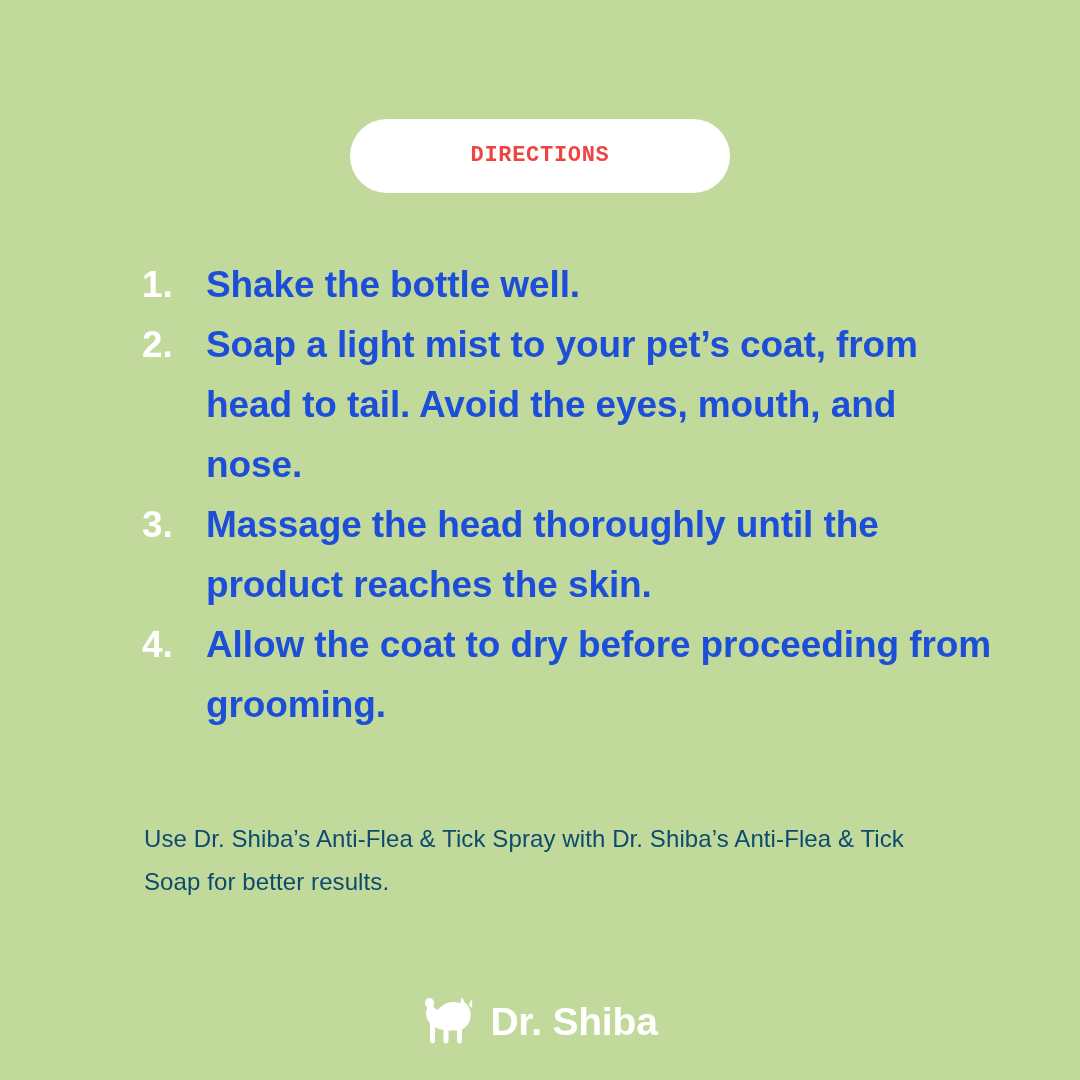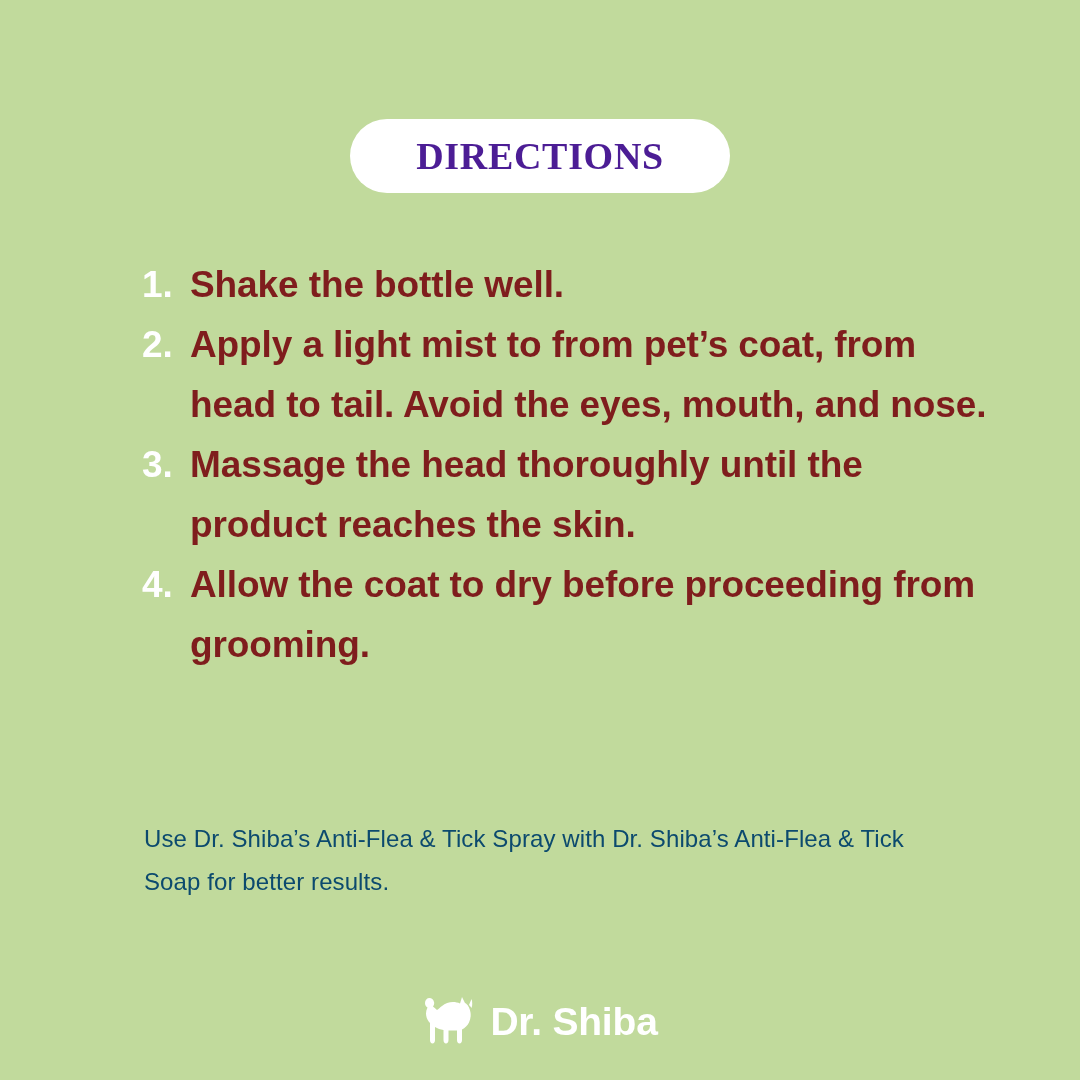--- a/index.html
+++ b/index.html
@@ -31,26 +31,26 @@
     width: 380px;
     height: 74px;
     background: #ffffff;
     border-radius: 37px;
     display: flex;
     align-items: center;
     justify-content: center;
     box-sizing: border-box;
   }
   .heading-pill-label {
-    color: #4c1d95;
-    font-size: 38px;
+    color: #ef4444;
+    font-size: 22px;
     font-weight: 700;
     letter-spacing: 0.7px;
     line-height: 1;
-    font-family: Liberation Serif, serif;
+    font-family: Liberation Mono, monospace;
     white-space: nowrap;
   }
 
   
   .steps {
     position: absolute;
     left: 142px;
     top: 255px;
     width: 860px;
   }
@@ -63,26 +63,27 @@
     flex: 0 0 auto;
     width: 48px;
     color: #ffffff;
     font-size: 37px;
     font-weight: 700;
     line-height: 60px;
     font-family: "Liberation Sans", sans-serif;
   }
   .step-text {
     flex: 1 1 auto;
-    color: #7f1d1d;
+    color: #1d4ed8;
     font-size: 37px;
     font-weight: 700;
     line-height: 60px;
     font-family: "Liberation Sans", sans-serif;
     letter-spacing: -0.1px;
+    margin-left: 16px;
   }
 
   
   .footnote {
     position: absolute;
     left: 144px;
     top: 793px;
     width: 760px;
     color: #0c4a6e;
     font-size: 24px;
@@ -130,21 +131,21 @@
 
   <ol class="steps" style="list-style:none;margin:0;padding:0;">
 
     <li class="step">
       <span class="step-number">1.</span>
       <span class="step-text">Shake the bottle well.</span>
     </li>
 
     <li class="step">
       <span class="step-number">2.</span>
-      <span class="step-text">Apply a light mist to from pet’s coat, from head to tail. Avoid the eyes, mouth, and nose.</span>
+      <span class="step-text">Soap a light mist to your pet’s coat, from head to tail. Avoid the eyes, mouth, and nose.</span>
     </li>
 
     <li class="step">
       <span class="step-number">3.</span>
       <span class="step-text">Massage the head thoroughly until the product reaches the skin.</span>
     </li>
 
     <li class="step">
       <span class="step-number">4.</span>
       <span class="step-text">Allow the coat to dry before proceeding from grooming.</span>

